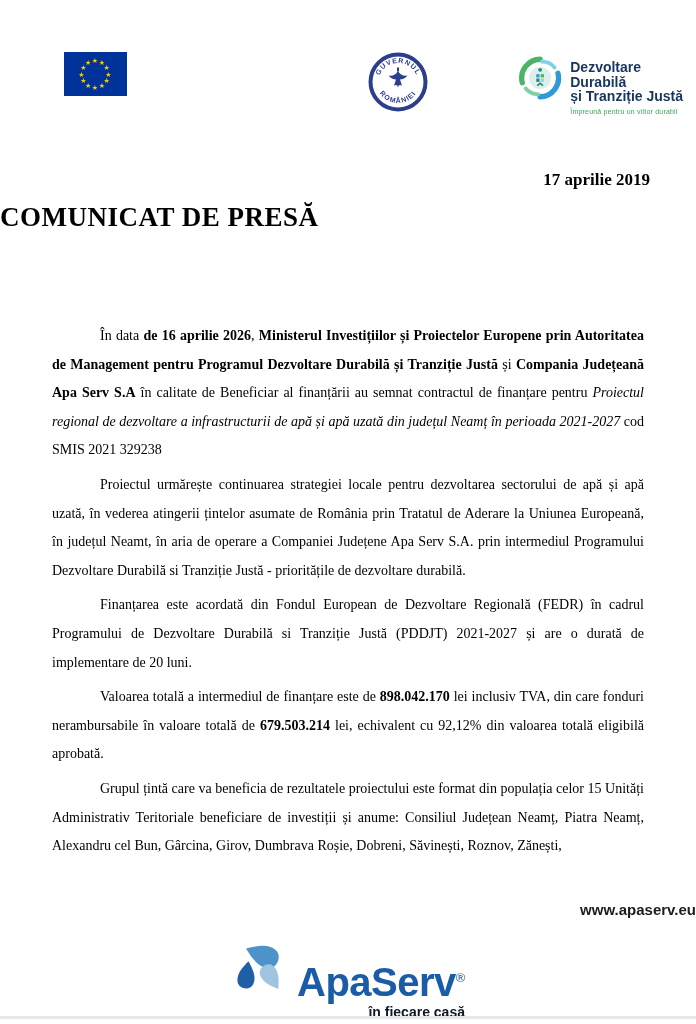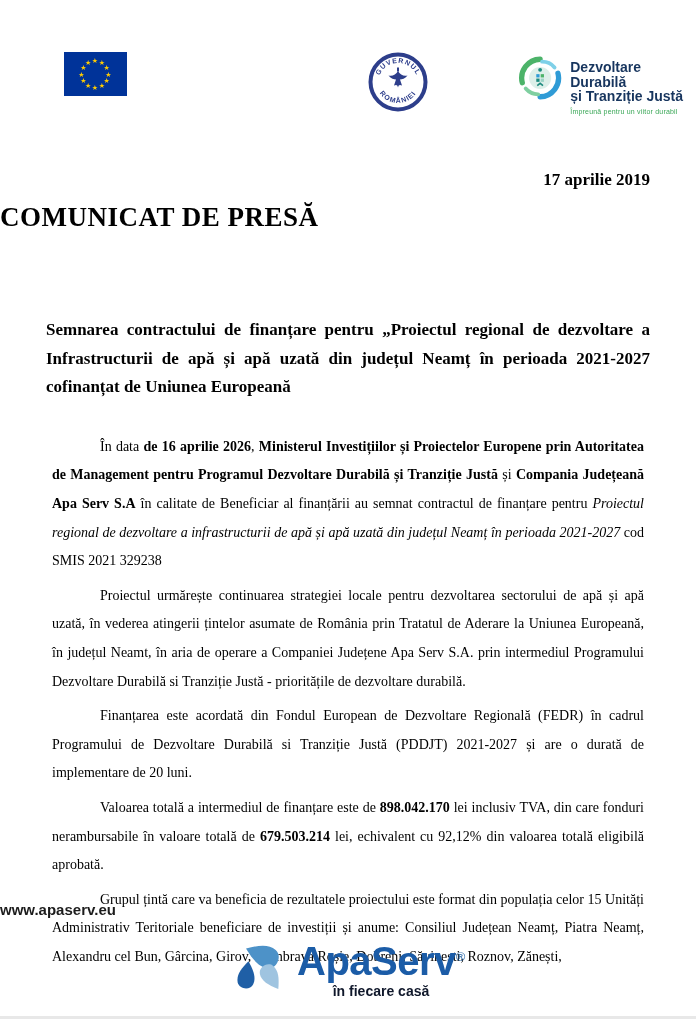--- a/index.html
+++ b/index.html
@@ -28,24 +28,24 @@
          font-size:27px;font-weight:bold;letter-spacing:.5px;}
 
   
   .content{position:absolute;top:316px;left:46px;right:46px;}
   .subtitle{font-weight:bold;font-size:17px;line-height:28.6px;text-align:justify;margin:0 0 31px 0;}
   .bodytext p{margin:6px;font-size:14px;line-height:28.6px;text-align:justify;text-indent:48px;}
   .run-b{font-weight:bold;}
   .run-i{font-style:italic;}
 
   
-  .website{position:absolute;top:901px;left:0;right:0;text-align:left;
+  .website{position:absolute;top:901px;left:0;right:0;text-align:right;
            font-family:"Liberation Sans",sans-serif;font-weight:bold;font-size:15px;color:#1c1c1c;}
   .brandblock{position:absolute;top:936px;left:0;right:0;display:flex;justify-content:center;align-items:flex-start;gap:8px;}
-  .wordcol{display:flex;flex-direction:column;align-items:center;}
+  .wordcol{display:flex;flex-direction:column;align-items:flex-end;margin-top:21px;}
   .word{font-family:"Liberation Sans",sans-serif;font-weight:bold;font-size:40px;line-height:42px;color:#1b5ca7;letter-spacing:-.5px;}
   .reg{font-size:13px;vertical-align:14px;color:#4a7fb5;font-weight:bold;}
   .tag{font-family:"Liberation Sans",sans-serif;font-weight:bold;font-size:14px;color:#0f172a;margin-top:1px;}
   .divider{position:absolute;bottom:5px;left:0;width:100%;height:3px;background:#e8e8e8;}
 </style>
 </head>
 <body>
 
 <div class="page">
 
@@ -108,21 +108,20 @@
       <div class="ddtj-line">Dezvoltare Durabilă</div>
       <div class="ddtj-line">și Tranziție Justă</div>
       <div class="ddtj-tag">Împreună pentru un viitor durabil</div>
     </div>
   </div>
 
   <div class="date">17 aprilie 2019</div>
   <h1 class="title">COMUNICAT DE PRESĂ</h1>
 
   <div class="content">
-    <p class="subtitle">Semnarea contractului de finanțare pentru „Proiectul regional de dezvoltare a Infrastructurii de apă și apă uzată din județul Neamț în perioada 2021-2027 cofinanțat de Uniunea Europeană</p>
     <div class="bodytext">
       <p><span class="run-r">În data </span><span class="run-b">de 16 aprilie 2026</span><span class="run-r">, </span><span class="run-b">Ministerul Investițiilor și Proiectelor Europene prin Autoritatea de Management pentru Programul Dezvoltare Durabilă și Tranziție Justă</span><span class="run-r"> și </span><span class="run-b">Compania Județeană Apa Serv S.A</span><span class="run-r"> în calitate de Beneficiar al finanțării au semnat contractul de finanțare pentru </span><span class="run-i">Proiectul regional de dezvoltare a infrastructurii de apă și apă uzată din județul Neamț în perioada 2021-2027</span><span class="run-r"> cod SMIS 2021 329238</span></p>
       <p><span class="run-r">Proiectul urmărește continuarea strategiei locale pentru dezvoltarea sectorului de apă și apă uzată, în vederea atingerii țintelor asumate de România prin Tratatul de Aderare la Uniunea Europeană, în județul Neamt, în aria de operare a Companiei Județene Apa Serv S.A. prin intermediul Programului Dezvoltare Durabilă si Tranziție Justă - prioritățile de dezvoltare durabilă.</span></p>
       <p><span class="run-r">Finanțarea este acordată din Fondul European de Dezvoltare Regională (FEDR) în cadrul Programului de Dezvoltare Durabilă si Tranziție Justă (PDDJT) 2021-2027 și are o durată de implementare de 20 luni.</span></p>
       <p><span class="run-r">Valoarea totală a intermediul de finanțare este de </span><span class="run-b">898.042.170</span><span class="run-r"> lei inclusiv TVA, din care fonduri nerambursabile în valoare totală de </span><span class="run-b">679.503.214</span><span class="run-r"> lei, echivalent cu 92,12% din valoarea totală eligibilă aprobată.</span></p>
       <p><span class="run-r">Grupul țintă care va beneficia de rezultatele proiectului este format din populația celor 15 Unități Administrativ Teritoriale beneficiare de investiții și anume:  Consiliul Județean Neamț, Piatra Neamț, Alexandru cel Bun, Gârcina, Girov, Dumbrava Roșie, Dobreni, Săvinești, Roznov, Zănești,</span></p>
     </div>
   </div>
 
   <div class="website">www.apaserv.eu</div>

